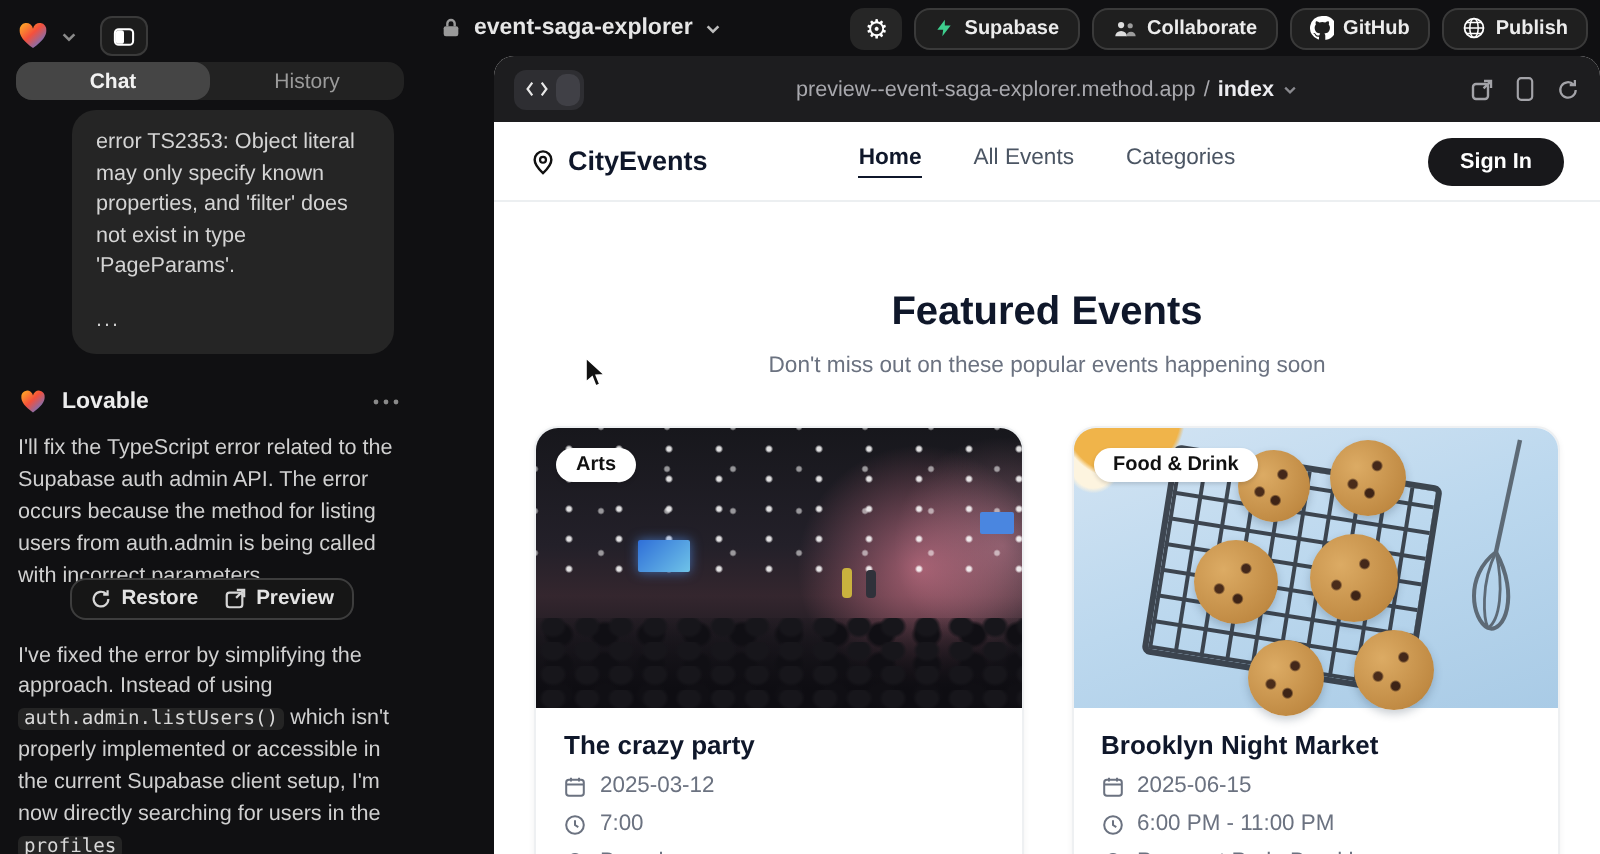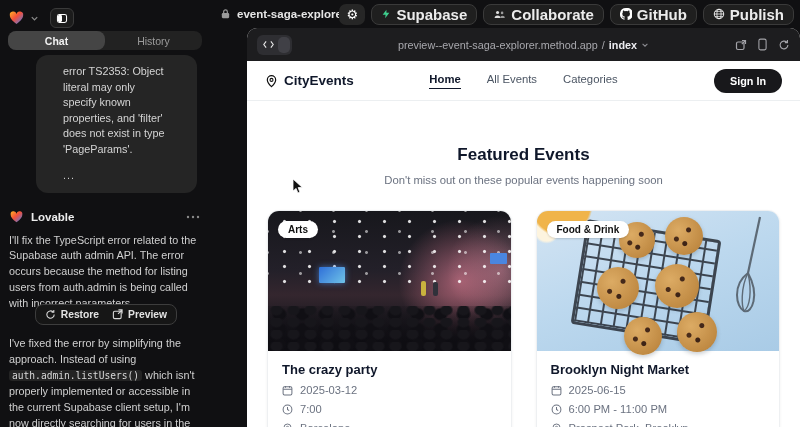--- a/index.html
+++ b/index.html
@@ -8,28 +8,28 @@
   svg { display:block; }
 
   
   .topbar { position:absolute; left:0; top:0; width:800px; height:28px; display:flex; align-items:flex-end; padding:0 8px; }
   .tb-left { display:flex; align-items:center; gap:5px; }
   .panel-btn { width:24px; height:20px; border:1px solid #3a3a3a; background:#1c1c1c; border-radius:6px; display:flex; align-items:center; justify-content:center; margin-left:6px; }
   .tb-center { position:absolute; left:220px; top:0; height:28px; display:flex; align-items:center; gap:6px; }
   .tb-center .proj { color:#e6e6e6; font-size:11.5px; font-weight:600; }
   .tb-right { position:absolute; right:6px; top:0; height:28px; display:flex; align-items:center; gap:6px; }
   .icon-btn { width:26px; height:21px; display:flex; align-items:center; justify-content:center; border-radius:7px; background:#262626; color:#fff; font-size:13px; line-height:1; }
-  .pill-btn { height:21px; display:flex; align-items:center; gap:5px; padding:0 9px; border:1px solid #3a3a3a; background:#1f1f1f; border-radius:8px; color:#ececec; font-size:15px; font-weight:600; white-space:nowrap; }
+  .pill-btn { height:21px; display:flex; align-items:center; gap:5px; padding:0 9px; border:1px solid #3a3a3a; background:#1f1f1f; border-radius:8px; color:#ececec; font-size:10px; font-weight:600; white-space:nowrap; }
 
   
   .chat { position:absolute; left:0; top:28px; width:210px; height:399px; overflow:hidden; }
   .tabs { display:flex; margin:3px 8px 0 8px; background:#222222; border-radius:8px; height:19px; }
   .tab { flex:1; display:flex; align-items:center; justify-content:center; font-size:10.5px; color:#9b9b9b; border-radius:8px; }
   .tab.active { background:#454545; color:#f2f2f2; font-weight:600; }
-  .bubble { margin:5px 13px 0 36px; background:#252525; border-radius:12px; padding:9px 27px; color:#d4d4d4; font-size:10.8px; line-height:15.5px; }
+  .bubble { margin:5px 13px 0 36px; background:#252525; border-radius:12px; padding:9px 12px; color:#d4d4d4; font-size:10.8px; line-height:15.5px; }
   .bubble .dots-more { margin-top:11px; color:#cfcfcf; letter-spacing:1px; }
   .lov-row { display:flex; align-items:center; gap:7px; margin:17px 10px 0 9px; }
   .lov-row .lov-name { color:#ededed; font-size:11.5px; font-weight:700; flex:1; }
   .msg { margin:9px 10px 0 9px; color:#d0d0d0; font-size:10.8px; line-height:15.9px; }
   .fix-row { display:flex; align-items:flex-start; margin:14px 0 0 38px; gap:8px; }
   .fix-card { width:158px; background:#1f1f1f; border:1px solid #363636; border-radius:10px; padding:6px 9px; }
   .fix-card .r1 { display:flex; align-items:center; gap:5px; }
   .fix-card .r1 .t { color:#ededed; font-size:9.6px; font-weight:700; letter-spacing:-0.2px; white-space:nowrap; flex:1; }
   .fix-card .r2 { color:#9a9a9a; font-size:10px; margin:5px 0 1px 17px; }
   .action-bar { display:flex; justify-content:flex-end; margin:-8px 33px 0 0; position:relative; z-index:3; }
@@ -49,21 +49,21 @@
   .chrome-right { margin-left:auto; display:flex; align-items:center; gap:11px; position:relative; z-index:2; }
 
   .site { position:relative; height:366px; background:#fff; }
   .site-header { height:40px; border-bottom:1px solid #eceff1; display:flex; align-items:center; padding:0 18px; position:relative; }
   .brand { display:flex; align-items:center; gap:6px; font-size:13.5px; font-weight:700; color:#0f172a; }
   .site-nav { position:absolute; left:0; right:0; display:flex; justify-content:center; gap:26px; pointer-events:none; }
   .site-nav a { pointer-events:auto; text-decoration:none; color:#4b5563; font-size:11.3px; }
   .site-nav a.active { color:#0f172a; font-weight:600; border-bottom:1.5px solid #0f172a; padding-bottom:3px; }
   .signin { margin-left:auto; background:#18181b; color:#fff; border-radius:999px; padding:6px 16px; font-size:10.8px; font-weight:600; position:relative; z-index:2; }
   .hero { text-align:center; margin-top:44px; }
-  .hero h1 { font-size:17px; font-weight:700; color:#0f172a;margin-top:44px; }
+  .hero h1 { font-size:20px; font-weight:700; color:#0f172a;margin-top:44px; }
   .hero p { margin-top:9px; font-size:11.3px; color:#6b7280; }
   .cards { display:flex; gap:24px; padding:0 20px; margin-top:24px; }
   .card { flex:1; border:1px solid #eef0f2; border-radius:12px; overflow:hidden; background:#fff; box-shadow:0 1px 3px rgba(16,24,40,.06); }
   .card-img { position:relative; height:140px; }
   .badge { position:absolute; top:10px; left:10px; background:#fff; border-radius:999px; padding:3px 10px; font-size:10px; font-weight:700; color:#111; z-index:5; box-shadow:0 1px 2px rgba(0,0,0,.15); }
   .card-body { padding:11px 14px; }
   .card-title { font-size:13px; font-weight:700; color:#0f172a; }
   .meta { display:flex; align-items:center; gap:7px; color:#6b7280; font-size:11.2px; margin-top:7px; }
 
   

